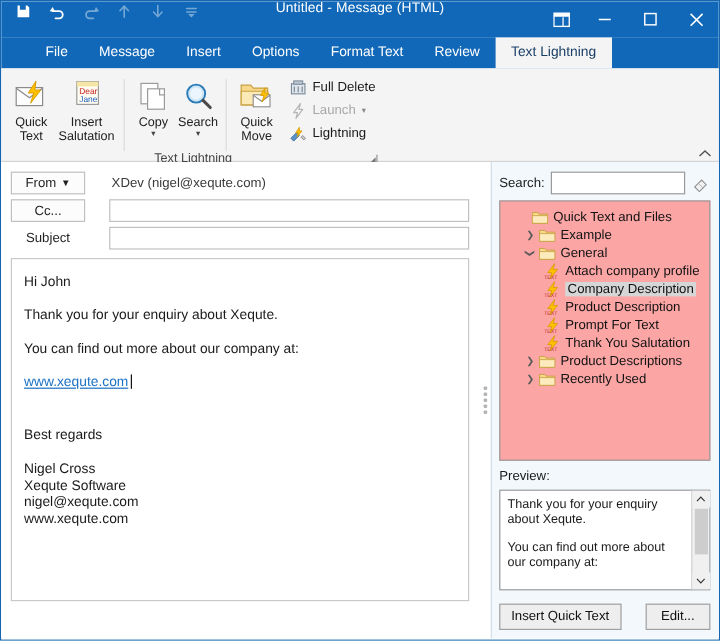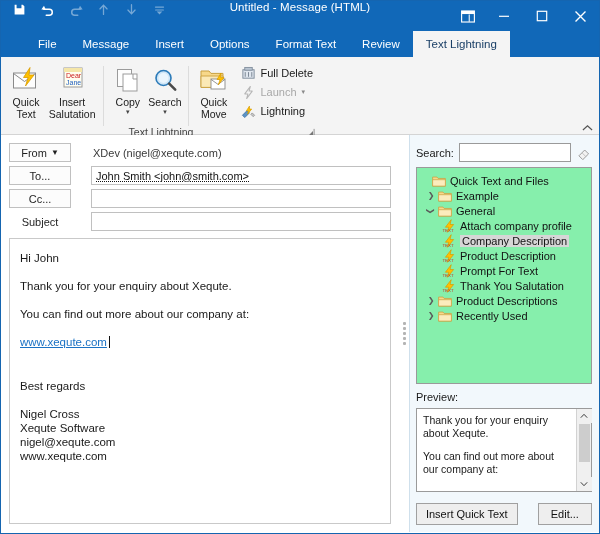--- a/index.html
+++ b/index.html
@@ -269,22 +269,22 @@
   .searchbox {
     flex: 1; height: 19px;
     border: 1px solid #9a9a9a;
     background: #ffffff;
   }
   .eraser { width: 16px; height: 16px; display: flex; align-items: center; justify-content: center; }
 
   .treebox {
     height: 228px;
     border: 1px solid #9a9a9a;
-    background: #86efac;
-    padding: 5px 2px 2px 0;
+    background: #fca5a5;
+    padding: 5px 2px 2px 11px;
     overflow: hidden;
   }
   .tnode {
     display: flex; align-items: center;
     height: 15px;
     font-size: 11px;
     color: #121212;
     white-space: nowrap;
   }
   .tnode .exp {
@@ -559,28 +559,20 @@
 
         <div class="fields">
           <div class="frow">
             <div class="fbtn">
               <span>From</span>
               <span style="font-size:8px;">▼</span>
             </div>
             <div class="fval-plain">XDev (nigel@xequte.com)</div>
           </div>
 
-          <div class="frow">
-            <div class="fbtn">
-              <span>To...</span>
-            </div>
-            <div class="finput">
-              <span class="recip">John Smith  &lt;john@smith.com&gt;</span>
-            </div>
-          </div>
 
           <div class="frow">
             <div class="fbtn">
               <span>Cc...</span>
             </div>
             <div class="finput">
               <span></span>
             </div>
           </div>
 

